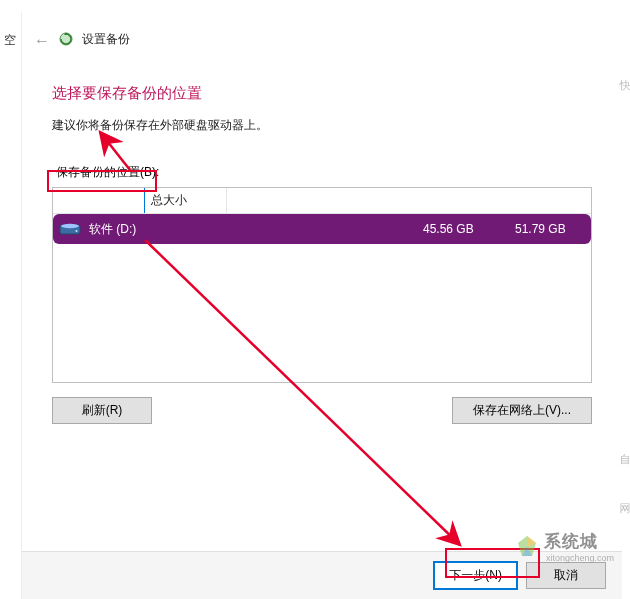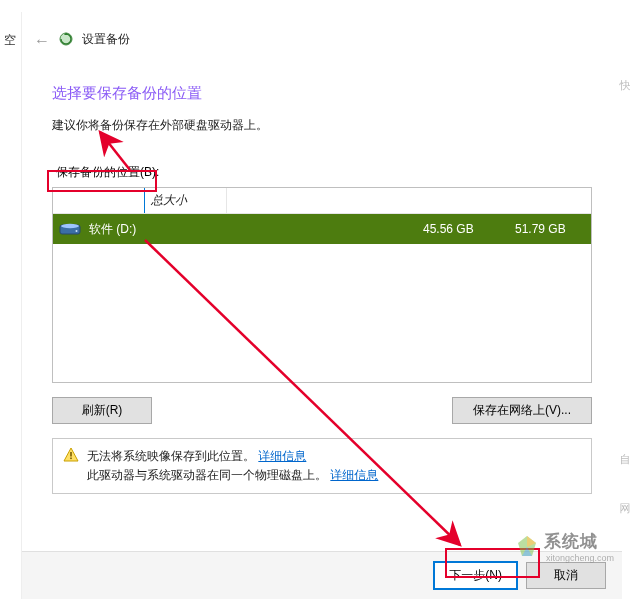--- a/index.html
+++ b/index.html
@@ -51,21 +51,21 @@
   .hdr-icon {
     width: 16px; height: 16px;
     position: relative;
   }
   .hdr-icon svg { width: 16px; height: 16px; }
   .hdr-title { color: #222; }
   .content {
     padding: 8px 30px 0 30px;
   }
   .heading {
-    color: #8b5cf6;
+    color: #be185d;
     font-size: 15px;
     margin: 20px 0 14px 0;
   }
   .advice {
     color: #222;
     margin-bottom: 28px;
     margin-top: 8px;
   }
   .field-label {
     margin-bottom: 4px;
@@ -90,28 +90,29 @@
     background: #fff;
     border-bottom: 1px solid #e6e6e6;
   }
   .list-head .col {
     padding: 4px 6px;
     color: #222;
     border-right: 1px solid #e6e6e6;
   }
   .col-target { flex: 1; }
   .col-free { width: 92px; background: #fff; }
-  .col-total { width: 82px; font-style: italic; }
+  .col-total { width: 82px; }
   .list-head .col-free { background: #fff; }
   .list-row {
     display: flex;
     align-items: center;
-    background: #4d7c0f;
+    background: #701a75;
     color: #fff;
     height: 30px;
+    border-radius: 6px;
   }
   .list-row .cell { padding: 0 6px; }
   .cell-target { flex: 1; display: flex; align-items: center; gap: 8px; }
   .cell-free { width: 92px; }
   .cell-total { width: 82px; }
   .drive-icon {
     width: 22px; height: 14px;
     display: inline-block;
   }
   .head-hl {
@@ -266,35 +267,20 @@
         <div class="cell cell-free">45.56 GB</div>
         <div class="cell cell-total">51.79 GB</div>
       </div>
     </div>
 
     <div class="button-row">
       <button class="btn">刷新(R)</button>
       <button class="btn" style="min-width:140px">保存在网络上(V)...</button>
     </div>
 
-    <div class="warn-box">
-      <span class="warn-icon">
-        <svg viewBox="0 0 16 16">
-          <path d="M8 1 L15 14 L1 14 Z" fill="#ffe066" stroke="#c9a000"></path>
-          <rect x="7.2" y="5" width="1.6" height="4.5" fill="#7a5d00"></rect>
-          <rect x="7.2" y="10.5" width="1.6" height="1.6" fill="#7a5d00"></rect>
-        </svg>
-      </span>
-      <div class="warn-text">
-        <span>无法将系统映像保存到此位置。</span>
-        <span class="link">详细信息</span><br>
-        <span>此驱动器与系统驱动器在同一个物理磁盘上。</span>
-        <span class="link">详细信息</span>
-      </div>
-    </div>
   </div>
 
   <div class="footer">
     <button class="ft-btn primary">下一步(N)</button>
     <button class="ft-btn">取消</button>
   </div>
 
 </div>
 
 <div class="anno red-box-label"></div>

